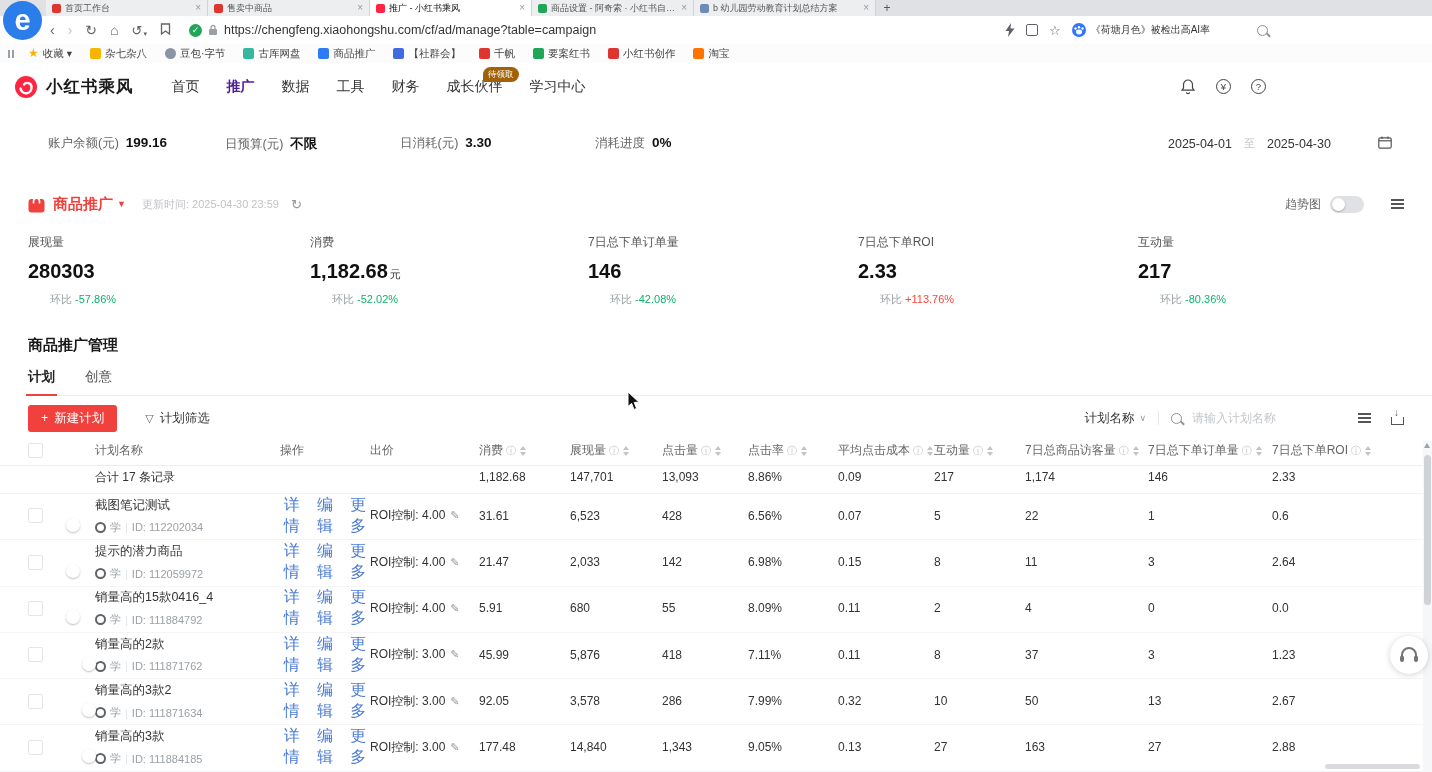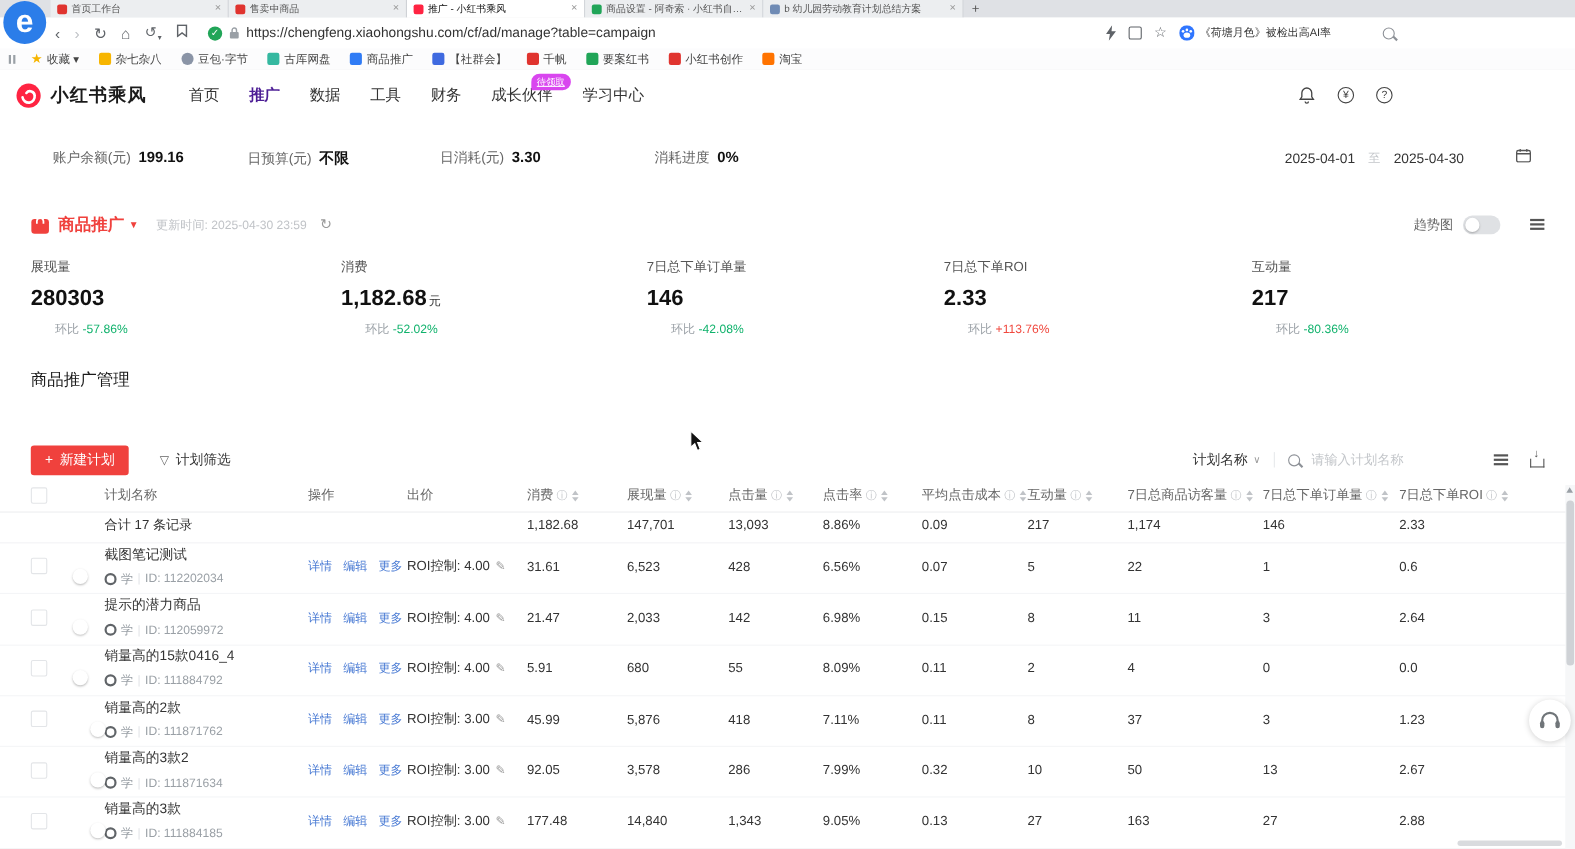--- a/index.html
+++ b/index.html
@@ -43,22 +43,22 @@
   .bm-ico{width:11px;height:11px;border-radius:2px;flex:none;}
   .bm-ico.avatar{border-radius:50%;}
   .bm-ico.bm-star{background:none!important;width:auto;height:auto;font-size:12px;line-height:11px;}
   
   .appheader{position:absolute;top:63px;left:0;right:0;height:48px;background:#fff;
     display:flex;align-items:center;padding-left:14px;box-sizing:border-box;}
   .brand{font-size:16.5px;font-weight:bold;color:#1a1a1a;margin-left:8px;letter-spacing:1px;}
   .nav{display:flex;gap:27px;margin-left:38px;font-size:14px;color:#333;}
   .nav-item{position:relative;cursor:pointer;}
   .nav-item.active{font-weight:bold;color:#4c1d95;}
-  .nav-badge{position:absolute;top:-11px;right:-16px;background:#d946ef;color:#fff;font-size:8.5px;
-    padding:1.5px 5px;border-radius:8px 8px 8px 1px;white-space:nowrap;text-decoration:underline;}
+  .nav-badge{position:absolute;top:-11px;right:-16px;background:#a16207;color:#fff;font-size:8.5px;
+    padding:1.5px 5px;border-radius:8px 8px 8px 1px;white-space:nowrap;}
   .header-icons{position:absolute;left:1180px;top:15px;display:flex;gap:20px;align-items:center;}
   .circ{width:15px;height:15px;border:1.2px solid #444;border-radius:50%;font-size:9.5px;
     display:flex;align-items:center;justify-content:center;color:#444;box-sizing:border-box;}
   
   .acct{position:absolute;top:135px;font-size:12.5px;color:#666;white-space:nowrap;text-align:right;}
   .acct-value{color:#111;font-weight:bold;font-size:13.5px;margin-left:7px;}
   .dates{position:absolute;top:136px;left:1168px;font-size:12.5px;color:#333;display:flex;gap:12px;align-items:center;}
   .date-sep{color:#c3c6ca;font-size:11px;}
   .cal-ico{position:absolute;top:135px;left:1378px;}
   
@@ -73,21 +73,21 @@
   .pill::after{content:"";position:absolute;width:13px;height:13px;border-radius:50%;background:#fff;
     top:2px;left:2px;box-shadow:0 1px 2px rgba(0,0,0,.25);}
   .ic-lines{width:13px;height:2px;background:#555;box-shadow:0 4px 0 #555,0 8px 0 #555;margin:0 0 8px 18px;}
   .stat{position:absolute;top:234px;}
   .stat-label{font-size:12px;color:#555;}
   .stat-value{font-size:20px;font-weight:bold;color:#111;margin-top:9px;}
   .stat-unit{font-size:11px;font-weight:normal;color:#333;margin-left:2px;}
   .stat-ratio{font-size:11px;color:#9aa0a6;margin-top:9px;margin-left:22px;}
   .rate.down{color:#10b26c;} .rate.up{color:#f0483e;}
   
-  .mtitle{position:absolute;top:336px;left:28px;font-size:15px;font-weight:normal;color:#1a1a1a;}
+  .mtitle{position:absolute;top:336px;left:28px;font-size:15px;font-weight:bold;color:#1a1a1a;}
   .mtabs{position:absolute;top:368px;left:28px;right:0;height:28px;border-bottom:1px solid #ebedf0;
     display:flex;gap:30px;font-size:13.5px;color:#555;box-sizing:border-box;}
   .mtab{position:relative;padding-bottom:9px;cursor:pointer;}
   .mtab.active{color:#222;font-weight:bold;}
   .mtab.active::after{content:"";position:absolute;left:-2px;right:-2px;bottom:-1px;height:2px;background:#f0413d;}
   .controls{position:absolute;top:404px;left:28px;right:28px;height:28px;display:flex;align-items:center;}
   .btn-new{background:#f0413d;color:#fff;font-size:12.5px;border-radius:3px;height:27px;
     padding:0 13px;display:flex;align-items:center;gap:6px;cursor:pointer;}
   .filter{margin-left:28px;font-size:12.5px;color:#333;display:flex;gap:6px;align-items:center;cursor:pointer;}
   .funnel{color:#666;font-size:11px;}
@@ -116,21 +116,21 @@
   .cbx{width:13px;height:13px;border:1px solid #e3e5e8;border-radius:2px;background:#fff;display:block;}
   .tg{width:34px;height:18px;border-radius:9px;background:#e2e4e7;position:relative;cursor:pointer;}
   .tg::after{content:"";position:absolute;width:14px;height:14px;border-radius:50%;background:#fff;
     top:2px;left:2px;box-shadow:0 1px 2px rgba(0,0,0,.25);}
   .tg.on{background:#23262b;}
   .tg.on::after{left:18px;}
   .pname{font-size:12.5px;color:#333;}
   .pid{display:flex;align-items:center;gap:4px;margin-top:6px;font-size:11px;color:#9aa0a6;}
   .stage-ico{width:7px;height:7px;border:2.2px solid #606468;border-radius:50%;display:block;}
   .pipe{color:#e3e5e8;}
-  .links{display:flex;gap:10px;font-size:11px;color:#4a7bd4;}
+  .links{display:flex;gap:10px;font-size:16px;color:#4a7bd4;text-align:center;}
   .links span{cursor:pointer;}
   .bid{display:flex;align-items:center;gap:5px;}
   .pencil{color:#999;font-size:11px;font-family:"DejaVu Sans",sans-serif;cursor:pointer;}
   
   .vscroll{position:absolute;top:441px;right:0;width:9px;bottom:0;background:#f6f7f8;}
   .vthumb{position:absolute;top:14px;left:1px;width:7px;height:150px;background:#cfd2d6;border-radius:4px;}
   .varrow{position:absolute;top:2px;left:1px;width:0;height:0;border-left:3.5px solid transparent;
     border-right:3.5px solid transparent;border-bottom:5px solid #9aa0a6;}
   .hscroll{position:absolute;bottom:3px;right:12px;width:95px;height:5px;background:#d9dbde;border-radius:3px;}
   .headset-btn{position:absolute;left:1390px;top:636px;width:38px;height:38px;border-radius:50%;
@@ -345,20 +345,24 @@
         <div class="stat-ratio">环比 <span class="rate up">+113.76%</span></div>
       </div>
       <div class="stat" style="left: 1138px;">
         <div class="stat-label">互动量</div>
         <div class="stat-value">217</div>
         <div class="stat-ratio">环比 <span class="rate down">-80.36%</span></div>
       </div>
     </div>
 
   <div class="mtitle">商品推广管理</div>
+  <div class="mtabs" id="mtabs">
+      <div class="mtab active">计划</div>
+      <div class="mtab">创意</div>
+    </div>
 
   <div class="controls">
     <span class="btn-new">
       <span>+</span>
       <span>新建计划</span>
     </span>
     <span class="filter">
       <span class="funnel">▽</span>
       <span>计划筛选</span>
     </span>

